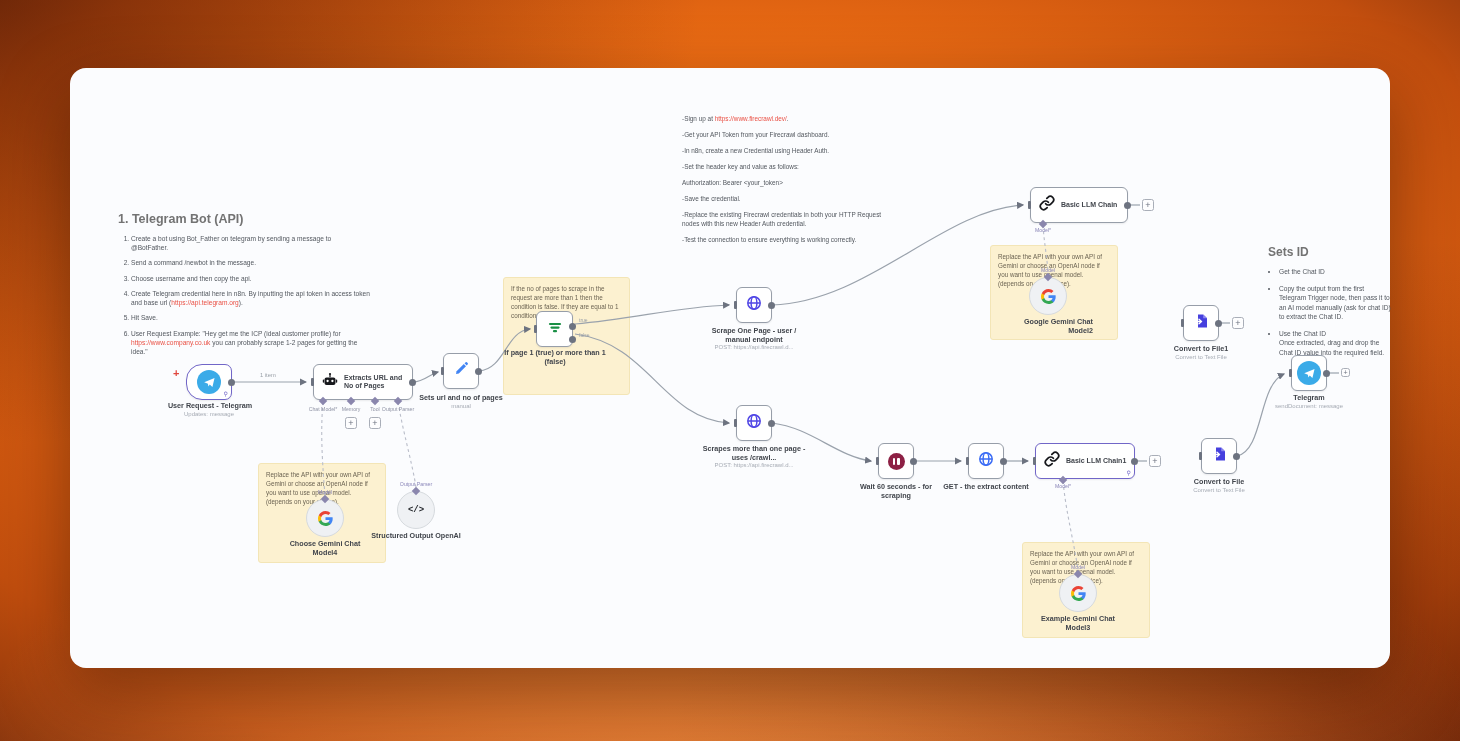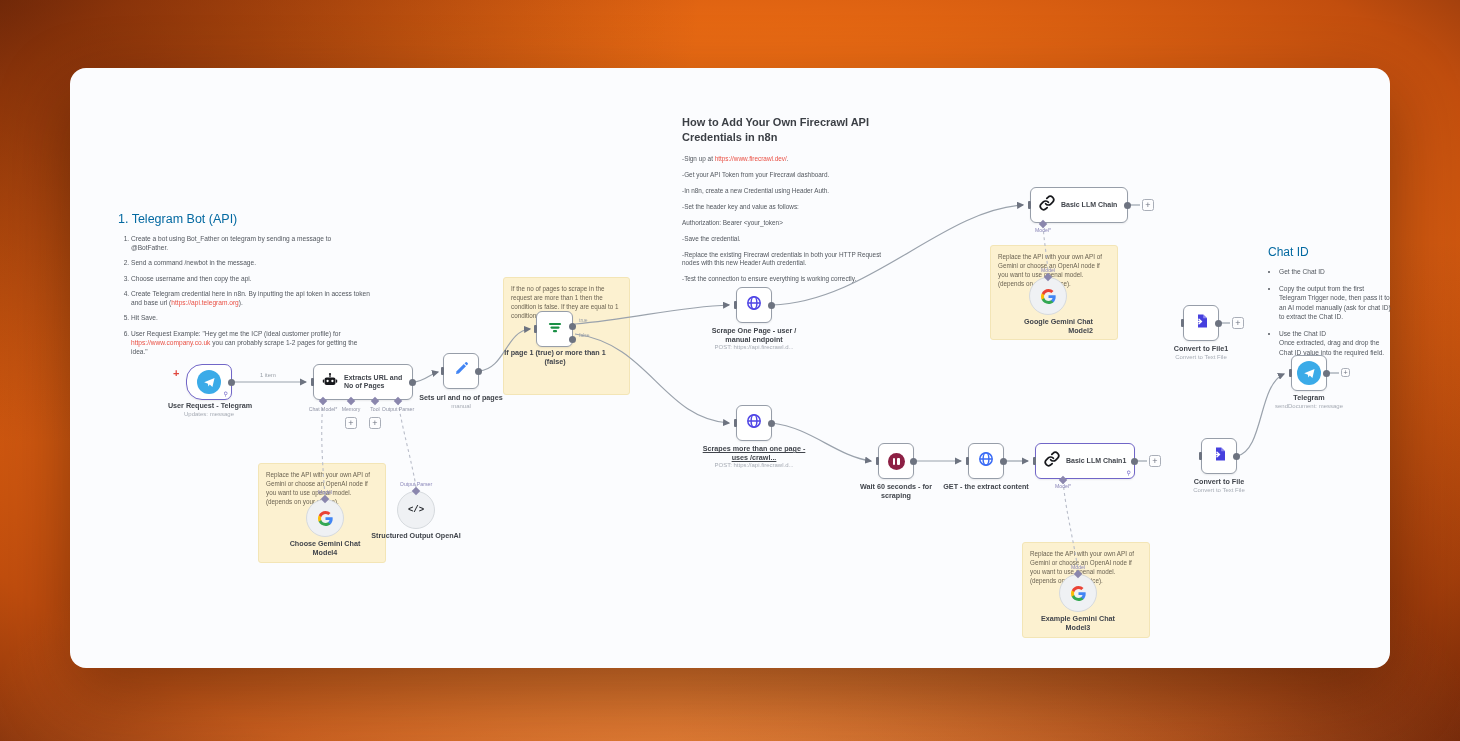--- a/index.html
+++ b/index.html
@@ -41,21 +41,21 @@
   .plusbox { position:absolute; width:12px; height:12px; background:#fdfdfe; border:1px solid #a9aeb8;
     border-radius:2.5px; color:#6d7380; font-size:9px; line-height:10px; text-align:center; z-index:3; }
   .plusbox.small { width:9px; height:9px; font-size:7px; line-height:7px; }
   .tiny-label { position:absolute; z-index:3; font-size:5.2px; color:#8f93a5; text-align:center; width:44px; }
   .tiny-label.model { color:#8a86b9; }
   .edge-label { position:absolute; z-index:3; font-size:5.8px; color:#9aa0a8; }
   .pin { position:absolute; right:3px; bottom:2px; font-size:6px; color:#7166c8; z-index:4; }
   .red-plus { position:absolute; font-size:11px; font-weight:bold; color:#e0473e; z-index:3; }
 
   .note { position:absolute; z-index:1; color:#52575e; }
-  .note h1 { font-size:12.5px; font-weight:normal; color:#0369a1; margin-bottom:8px; }
+  .note h1 { font-size:12.5px; font-weight:bold; color:#737373; margin-bottom:8px; }
   .note h2 { font-size:11px; font-weight:bold; color:#3b3f45; line-height:1.35; margin-bottom:10px; }
   .note ol { list-style:decimal; padding-left:13px; }
   .note ol li { font-size:6.6px; line-height:1.4; margin-bottom:6px; }
   .note .line { font-size:6.4px; line-height:1.4; margin-bottom:7px; }
   .note ul { list-style:disc; padding-left:11px; }
   .note ul li { font-size:6.6px; line-height:1.45; margin-bottom:7px; }
   .lnk { color:#ea5044; }
   .blk { display:block; }
 
   .gi { width:16px; height:16px; }
@@ -77,33 +77,32 @@
     <li>Create a bot using Bot_Father on telegram by sending a message to @BotFather.</li>
     <li>Send a command /newbot in the message.</li>
     <li>Choose username and then copy the api.</li>
     <li><span>Create Telegram credential here in n8n. By inputting the api token in access token and base url (</span><span class="lnk">https://api.telegram.org</span><span>).</span></li>
     <li>Hit Save.</li>
     <li><span>User Request Example: "Hey get me the ICP (ideal customer profile) for </span><span class="lnk">https://www.company.co.uk</span><span> you can probably scrape 1-2 pages for getting the idea."</span></li>
   </ol>
 </div>
 
 <div class="note" style="left:682px; top:115px; width:205px;">
-  <h2>How to Add Your Own Firecrawl API Credentials in n8n</h2>
   <div class="line"><span>-Sign up at </span><span class="lnk">https://www.firecrawl.dev/</span><span>.</span></div>
   <div class="line">-Get your API Token from your Firecrawl dashboard.</div>
   <div class="line">-In n8n, create a new Credential using Header Auth.</div>
   <div class="line">-Set the header key and value as follows:</div>
   <div class="line">Authorization: Bearer &lt;your_token&gt;</div>
   <div class="line">-Save the credential.</div>
   <div class="line">-Replace the existing Firecrawl credentials in both your HTTP Request nodes with this new Header Auth credential.</div>
   <div class="line">-Test the connection to ensure everything is working correctly.</div>
 </div>
 
 <div class="note" style="left:1268px; top:245px; width:124px;">
-  <h1 style="font-size:12px;">Chat ID</h1>
+  <h1 style="font-size:12px;">Sets ID</h1>
   <ul>
     <li>Get the Chat ID</li>
     <li>Copy the output from the first Telegram Trigger node, then pass it to an AI model manually (ask for chat ID) to extract the Chat ID.</li>
     <li>
         <span class="blk">Use the Chat ID</span>
         <span class="blk">Once extracted, drag and drop the Chat ID value into the required field.</span>
       </li>
   </ul>
 </div>
 
@@ -241,21 +240,21 @@
   <span>
     <svg class="gi" viewBox="0 0 16 16" fill="none" stroke="#5046e5" stroke-width="1.5">
         <circle cx="8" cy="8" r="6.2"></circle>
         <ellipse cx="8" cy="8" rx="2.9" ry="6.2"></ellipse>
         <path d="M1.9 8 H14.1"></path>
       </svg>
   </span>
   <span class="in-bar"></span>
   <span class="out-dot"></span>
 </div>
-<div class="node-label" style="left:699px; top:444px; width:110px;text-decoration:underline;">Scrapes more than one page - uses /crawl...</div>
+<div class="node-label" style="left:699px; top:444px; width:110px;">Scrapes more than one page - uses /crawl...</div>
 <div class="node-sub" style="left:699px; top:462px; width:110px;">POST: https://api.firecrawl.d...</div>
 
 <div class="node" style="left:878px; top:443px;">
   <span class="pause-circ">
       <i></i>
       <i></i>
     </span>
   <span class="in-bar"></span>
   <span class="out-dot"></span>
 </div>

